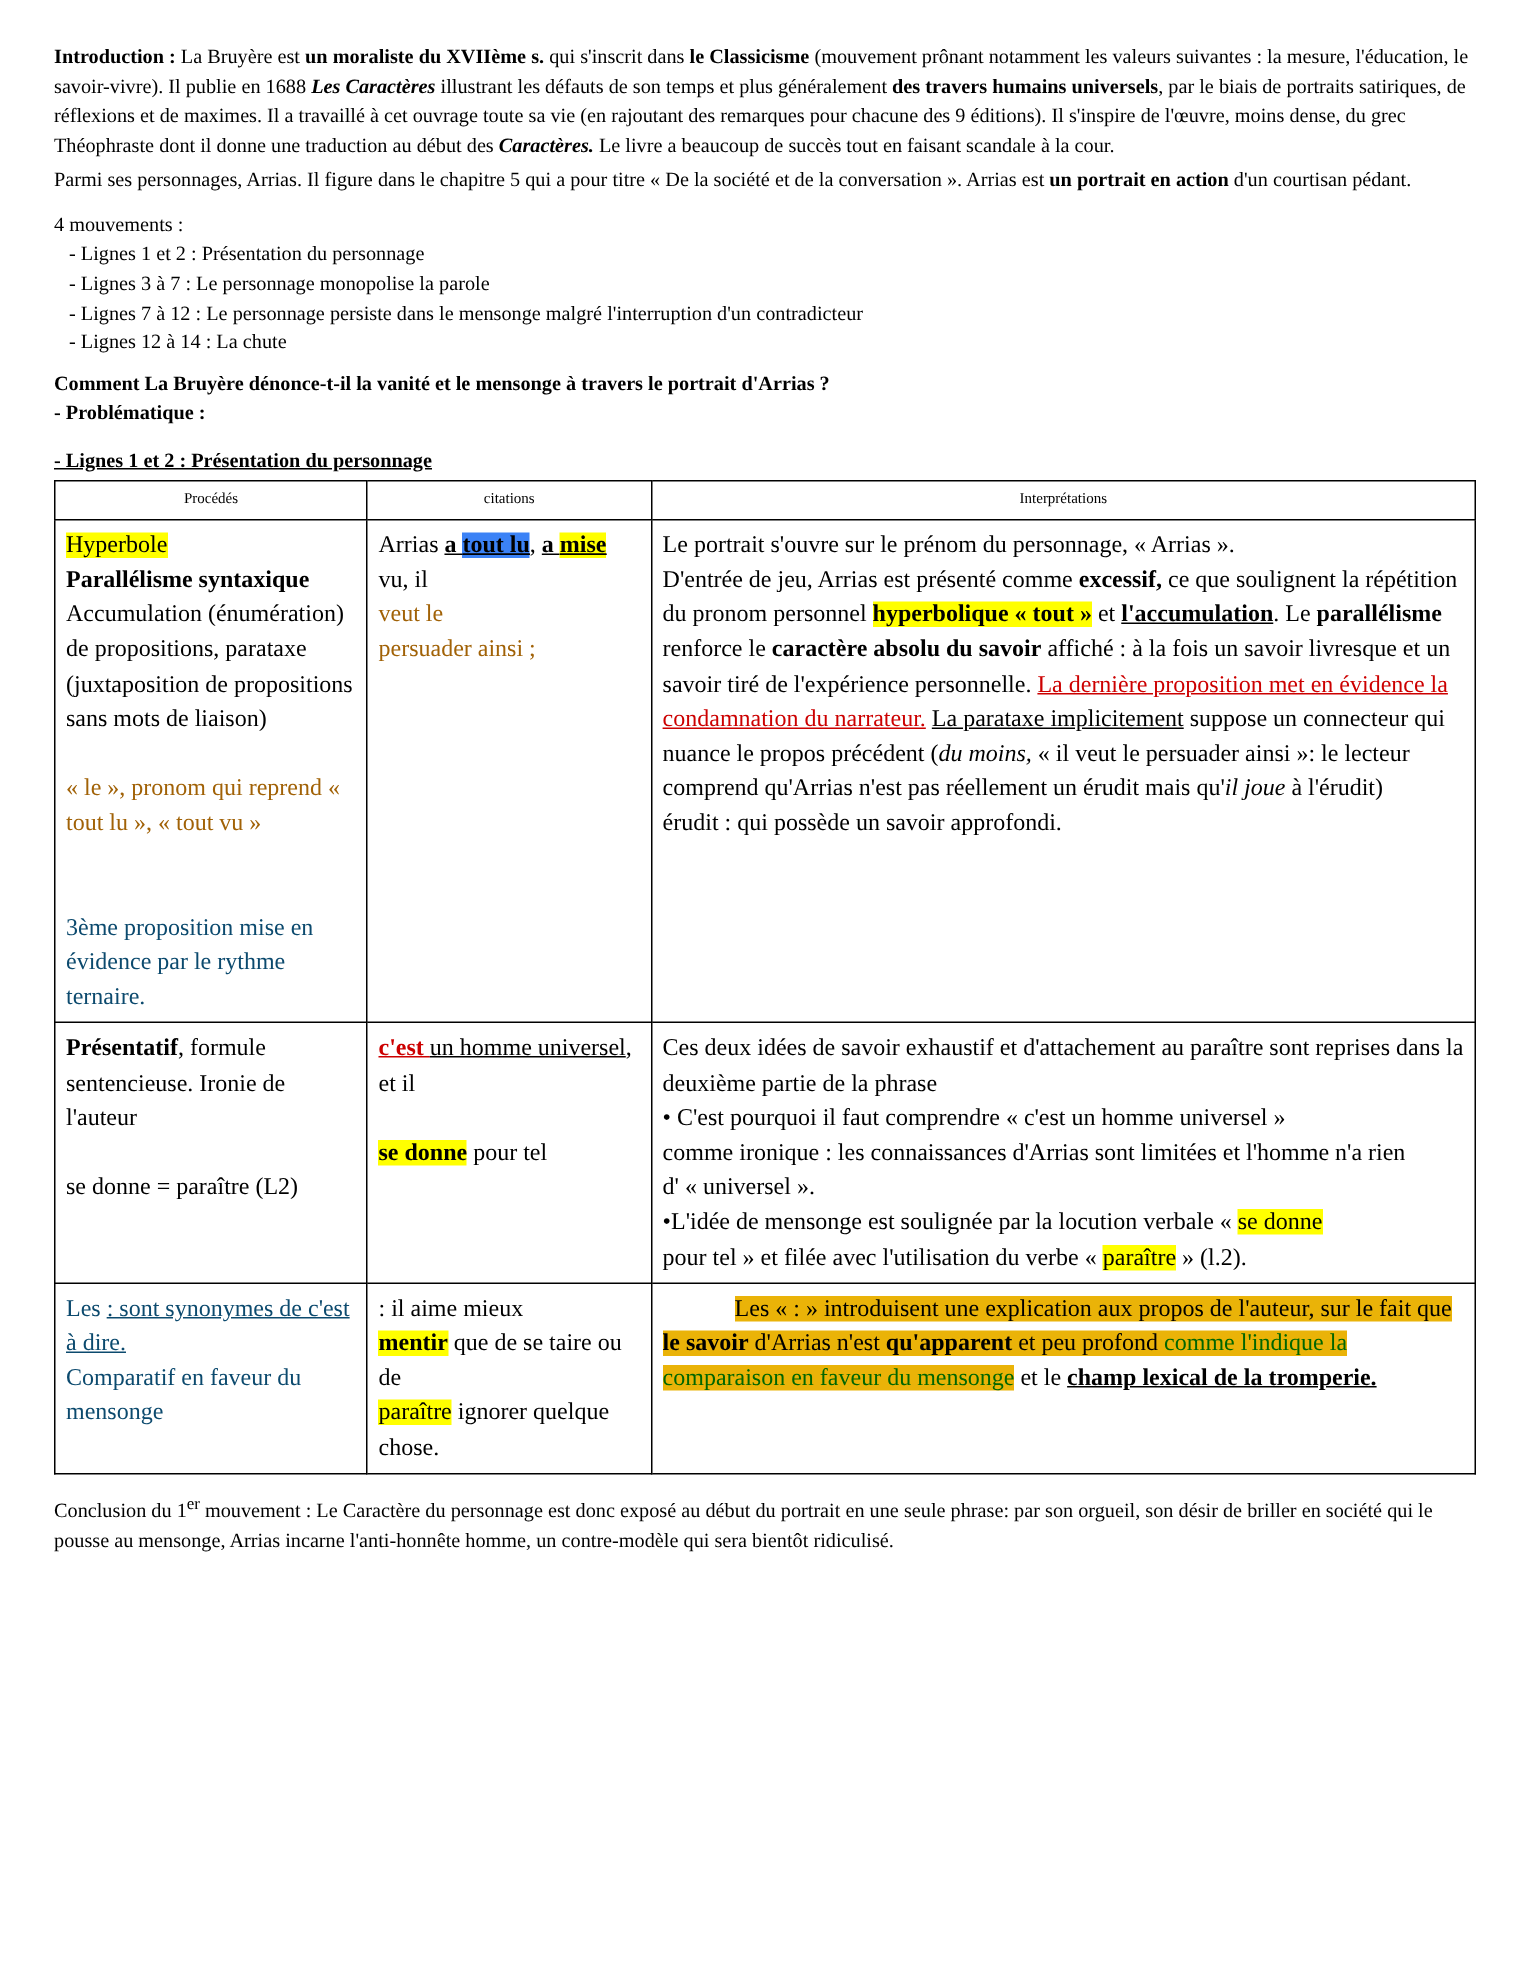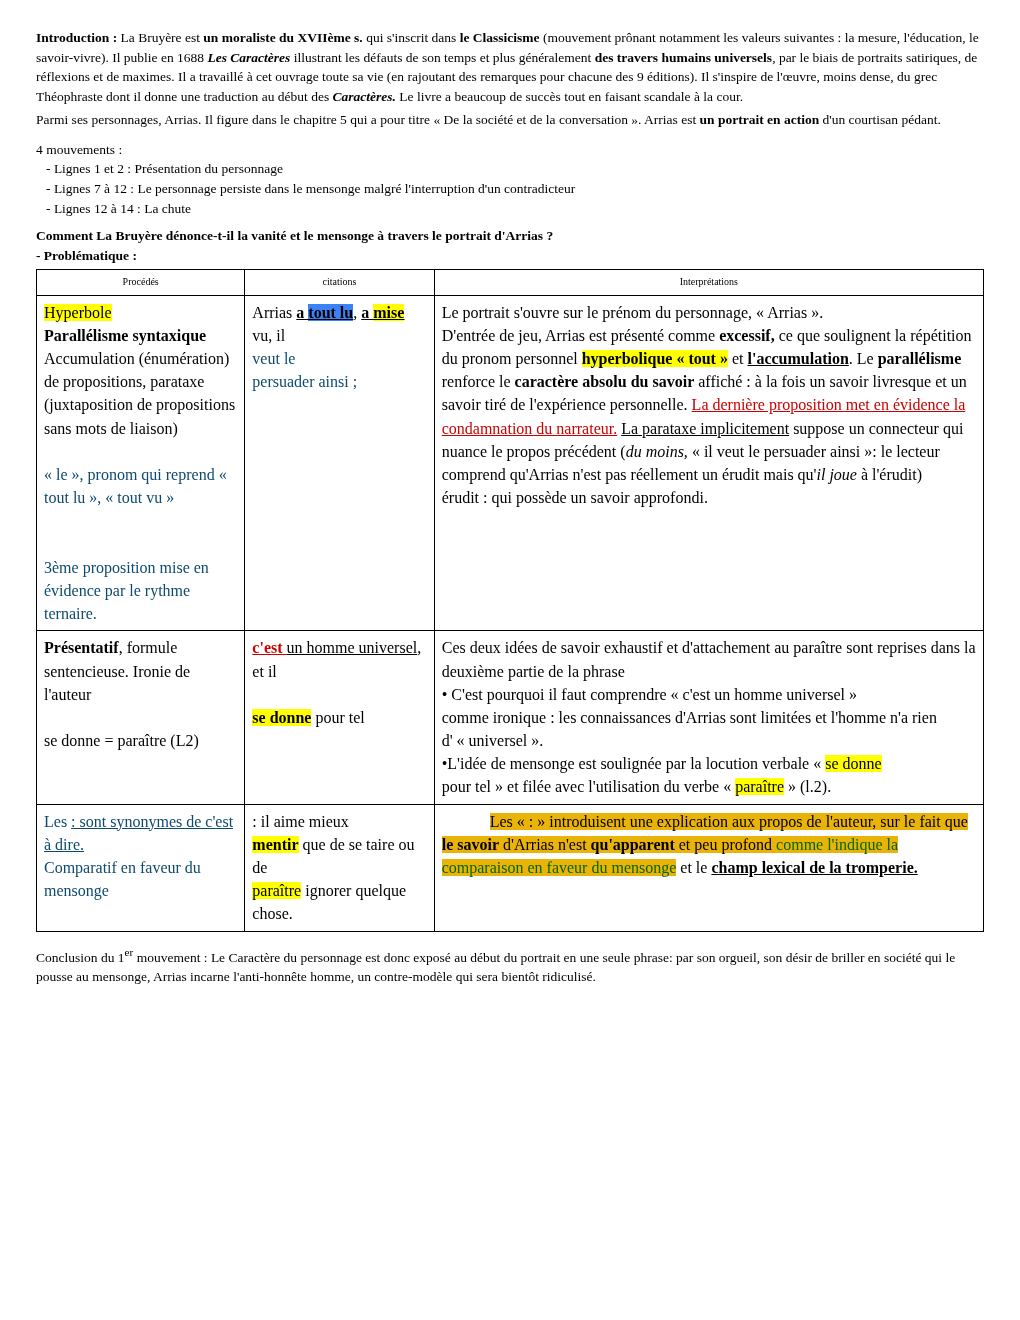--- a/index.html
+++ b/index.html
@@ -11,21 +11,21 @@
       padding: 28px 36px;
       line-height: 1.45;
       max-width: 1020px;
     }
     .intro-section { margin-bottom: 10px; }
     .bold { font-weight: bold; }
     .italic { font-style: italic; }
     .underline { text-decoration: underline; }
     .text-orange { color: #0c4a6e; }
     .text-red { color: #cc0000; text-decoration: underline; }
-    .text-blue { color: #0c4a6e; }
+    .text-blue { color: #a16207; }
     .text-green { color: #006600; }
     .movements { margin: 4px 0; }
     .movements li { list-style: none; padding-left: 10px; }
     .movements li::before { content: "- "; }
     .problematique { margin-top: 8px; }
     .section-title { font-weight: bold; text-decoration: underline; margin: 10px 0 4px 0; }
     table {
       width: 100%;
       border-collapse: collapse;
       margin-top: 4px;
@@ -61,30 +61,32 @@
     </p>
     <p style="margin-top:4px;">
       Parmi ses personnages, Arrias. Il figure dans le chapitre 5 qui a pour titre « De la société et de la conversation ». Arrias est <span class="bold">un portrait en action</span> d'un courtisan pédant.
     </p>
   </div>
 
   <div class="movements">
     <span>4 mouvements :</span>
     <ul>
       <li>Lignes 1 et 2 : Présentation du personnage</li>
+      <li>Lignes 3 à 7 : Le personnage monopolise la parole</li>
       <li>Lignes 7 à 12 : Le personnage persiste dans le mensonge malgré l'interruption d'un contradicteur</li>
       <li>Lignes 12 à 14 : La chute</li>
     </ul>
   </div>
 
   <div class="problematique">
     <p><span class="bold">Comment La Bruyère dénonce-t-il la vanité et le mensonge à travers le portrait d'Arrias ?</span></p>
     <p><span class="bold">- Problématique :</span></p>
   </div>
 
+  <p class="section-title" style="margin-top:12px;">- Lignes 1 et 2 : Présentation du personnage</p>
 
   <table>
     <thead>
       <tr>
         <th class="col-procedes">Procédés</th>
         <th class="col-citations">citations</th>
         <th class="col-interpretations">Interprétations</th>
       </tr>
     </thead>
     <tbody>

